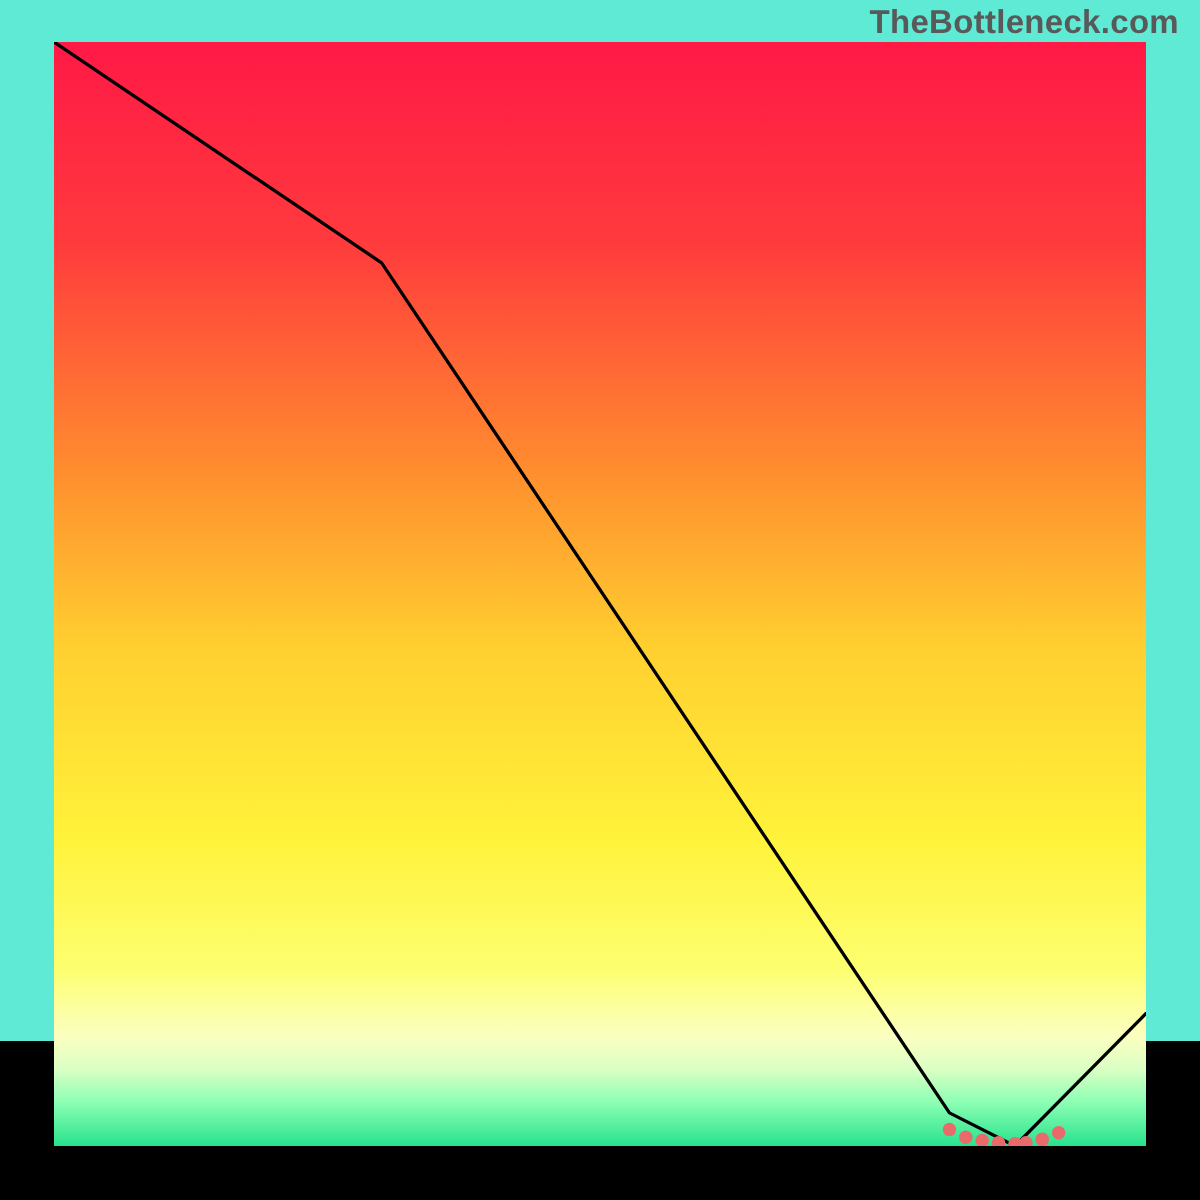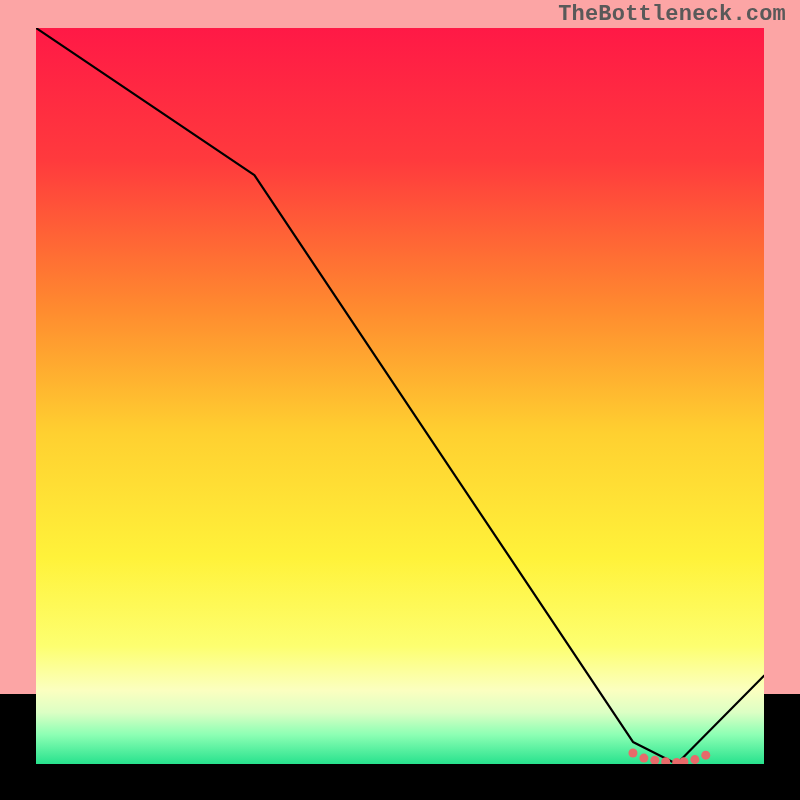--- a/index.html
+++ b/index.html
@@ -8,22 +8,21 @@
     width: 800px;
     height: 800px;
     background: #000;
     font-family: Arial, Helvetica, sans-serif;
     overflow: hidden;
   }
   .outer {
     position: relative;
     width: 800px;
     height: 694px;
-    background: #fca5a5;
-    font-family: Liberation Mono, monospace;
+    background: #5eead4;
   }
   .attribution {
     position: absolute;
     top: 2px;
     right: 14px;
     font-size: 22px;
     font-weight: 600;
     color: #595959;
     letter-spacing: 0.2px;
   }

